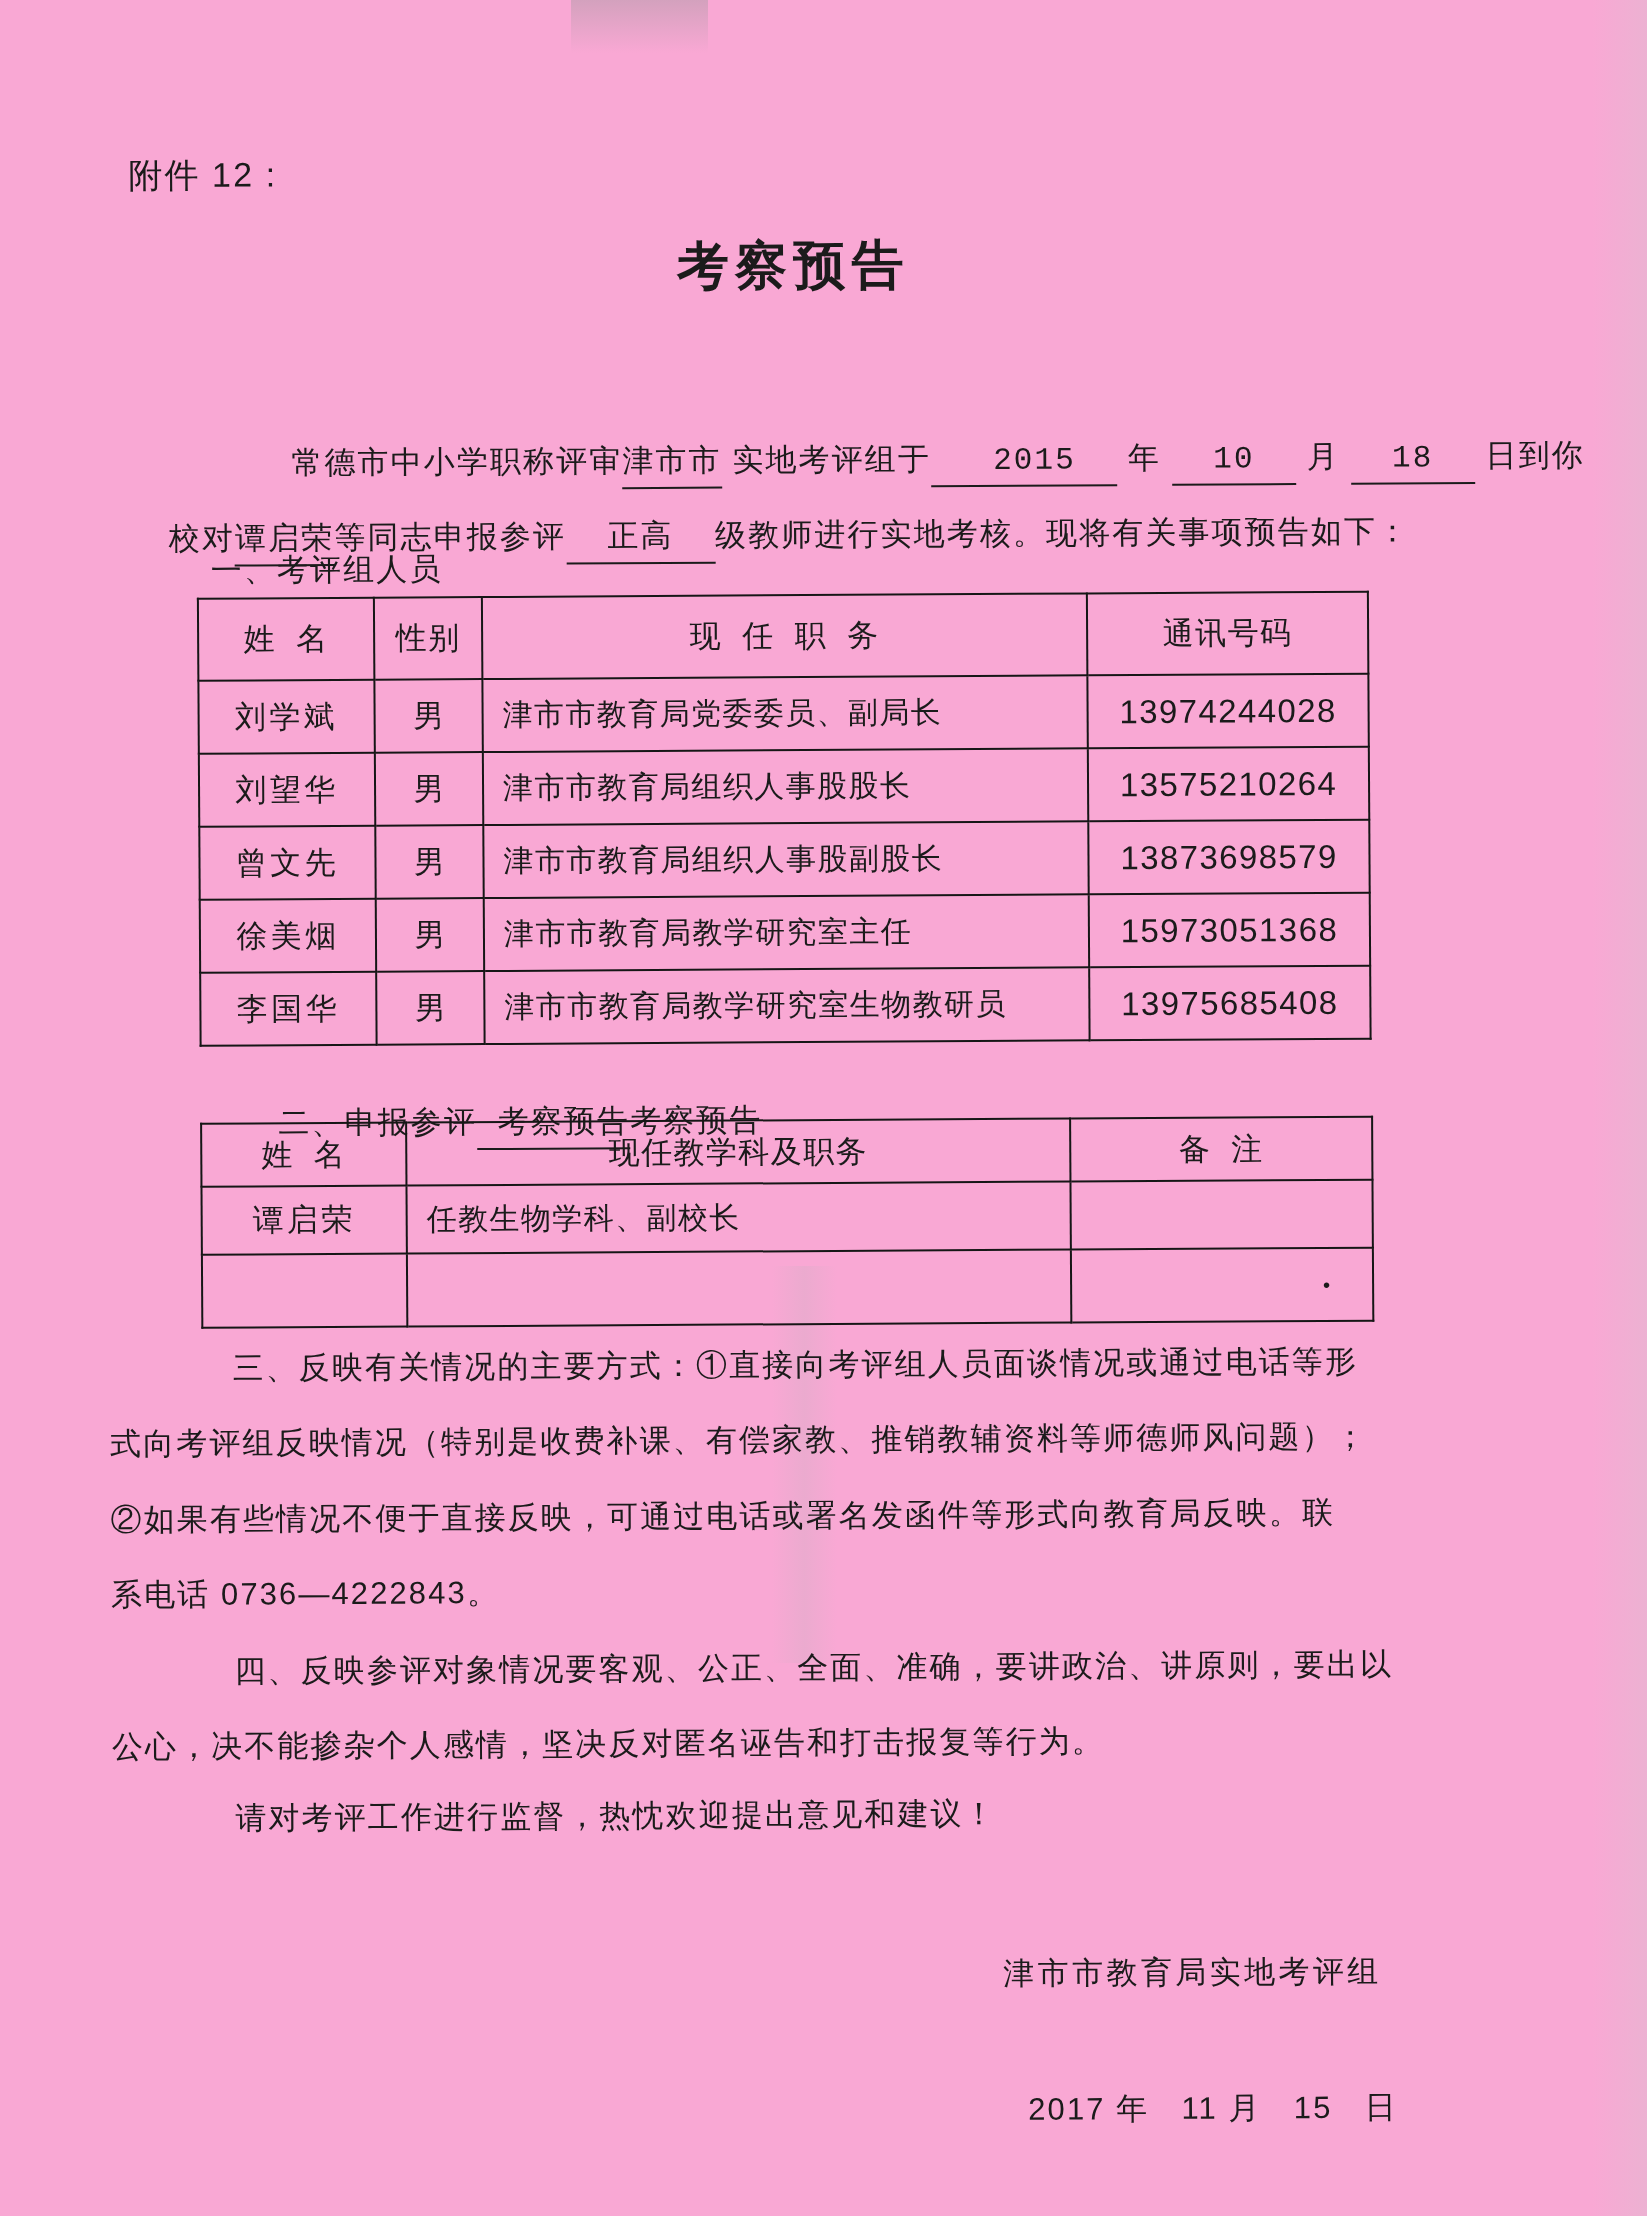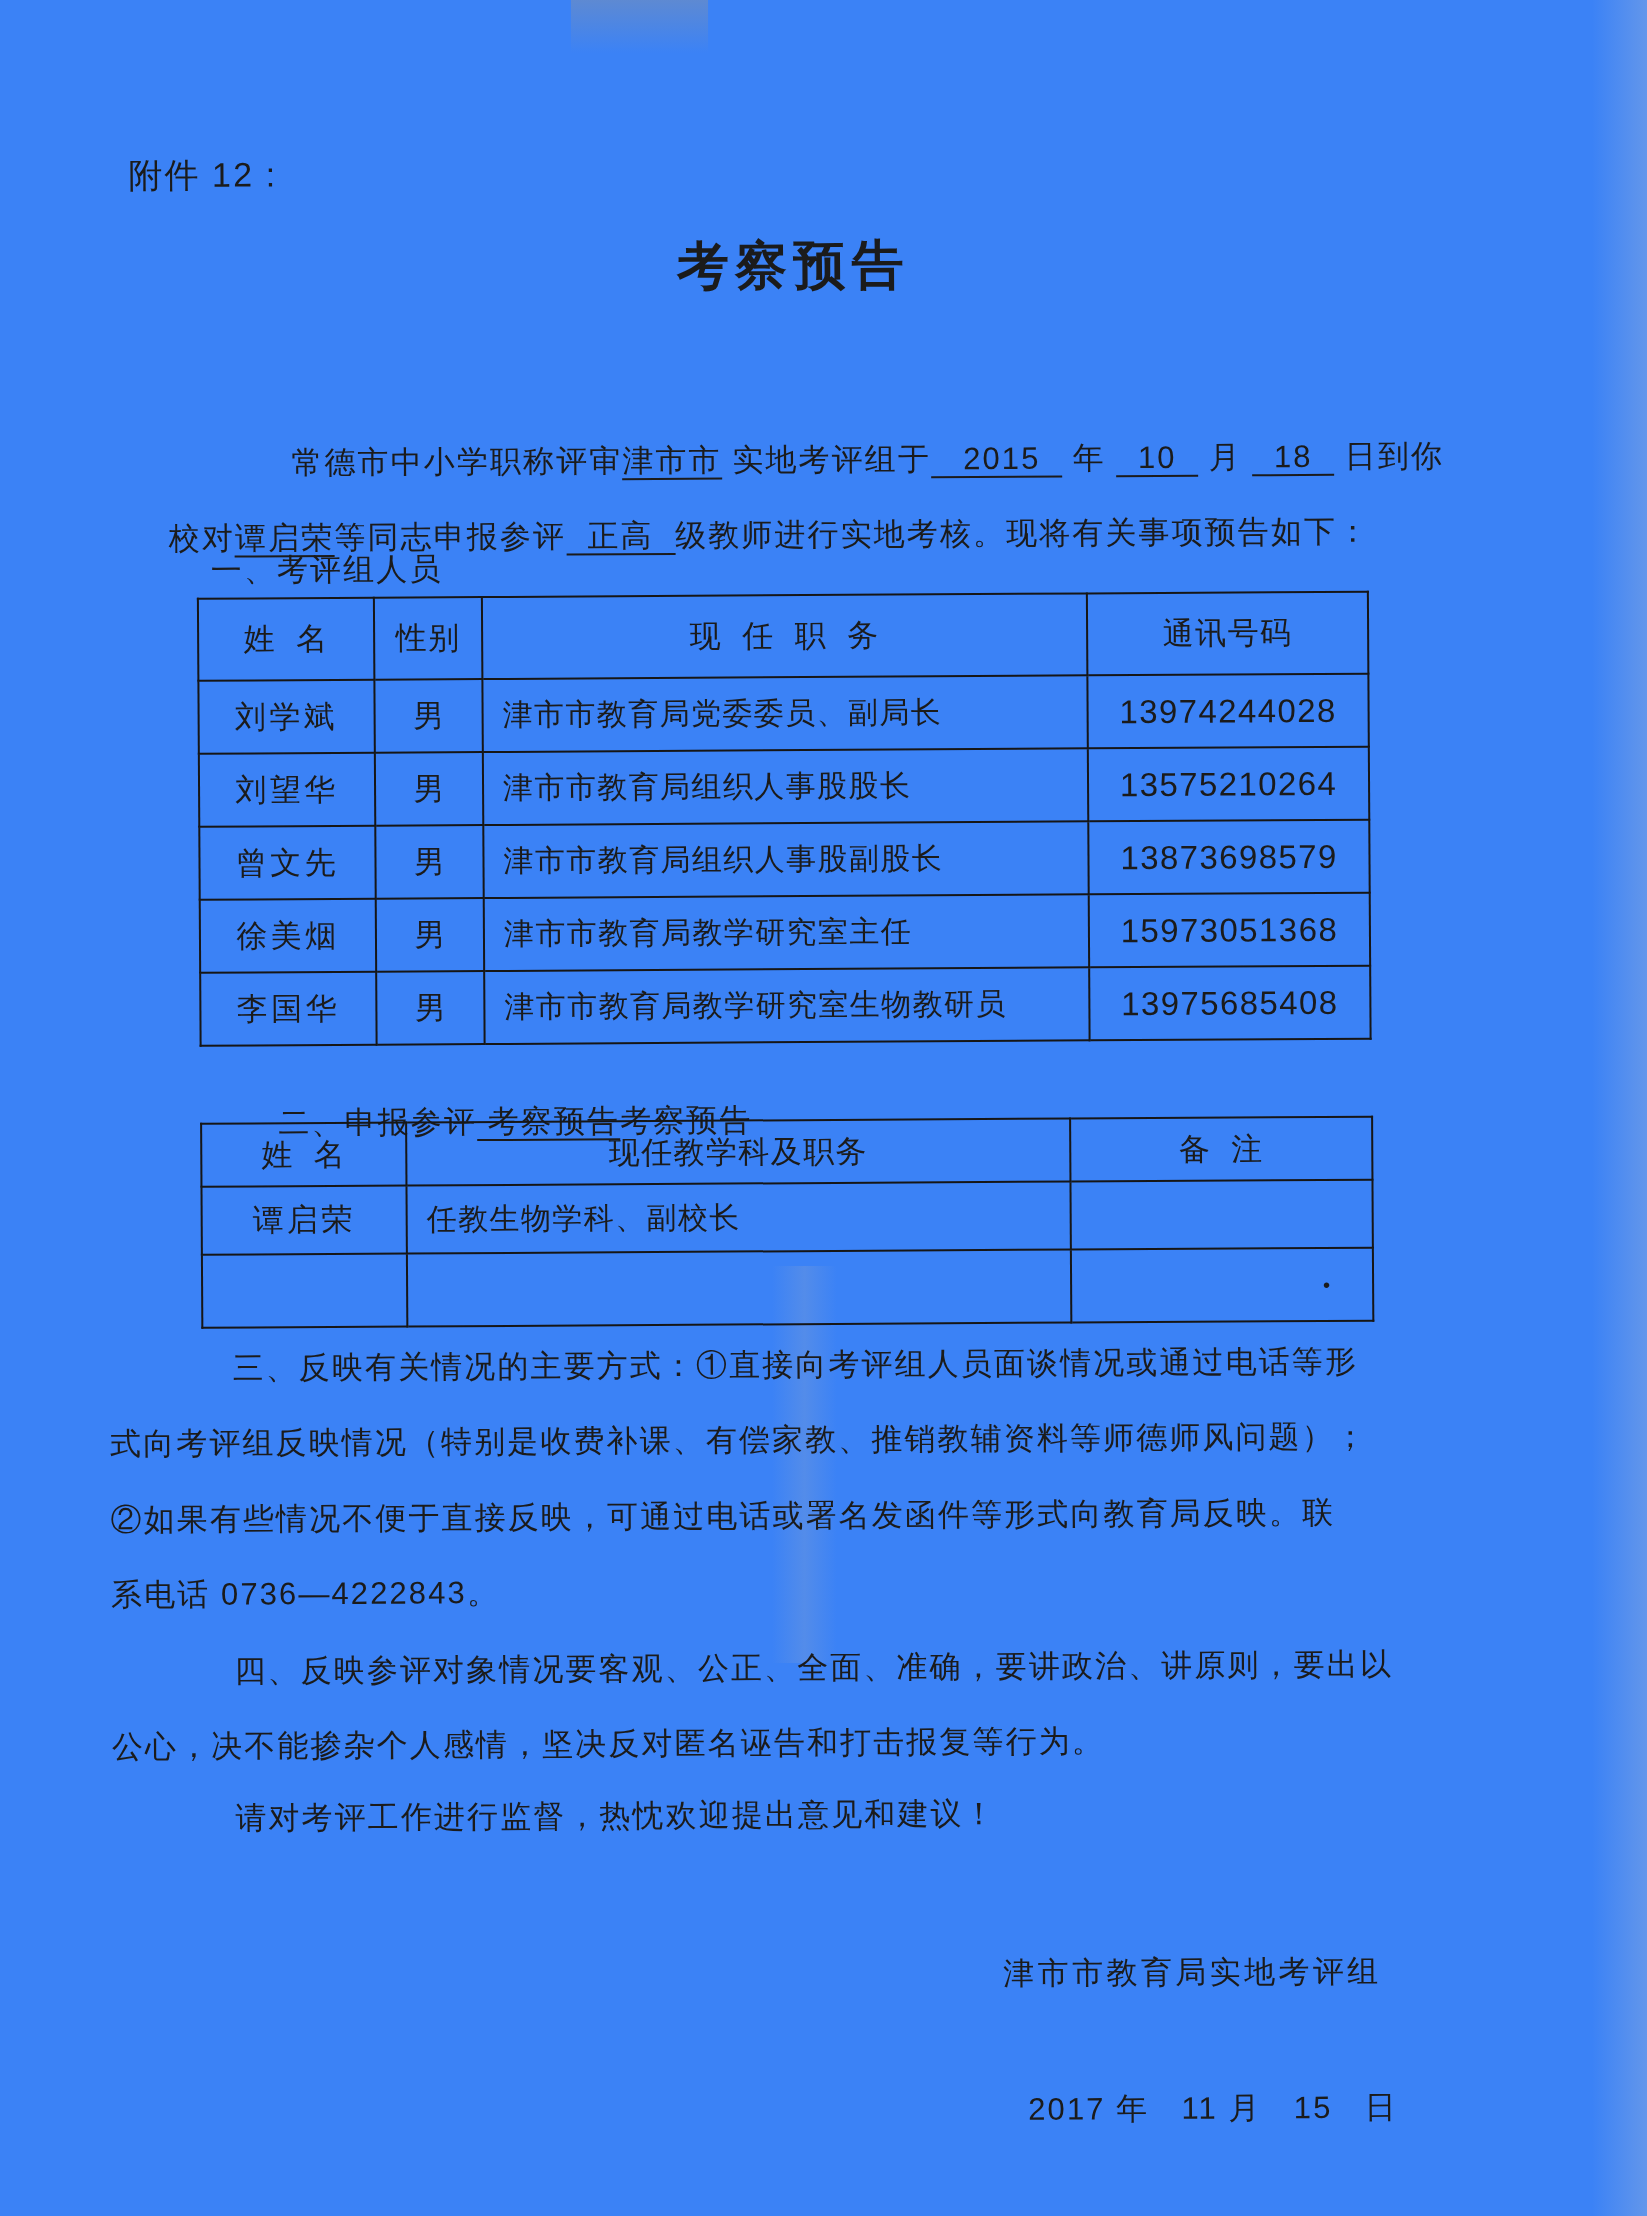--- a/index.html
+++ b/index.html
@@ -1,22 +1,22 @@
 <!DOCTYPE html>
 <html style="font-size:11px"><head>
 <meta charset="utf-8">
 <style>
   html,body{margin:0;padding:0;background:#e9e9e7;}
   #sheet{
-    position:relative;width:1647px;height:2216px;background:#3b82f6;
+    position:relative;width:1647px;height:2216px;background:#f9a8d4;
     overflow:hidden;font-family:"Liberation Sans",sans-serif;color:#1b1b1b;
   }
   .content{position:absolute;inset:0;transform:rotate(-0.35deg);transform-origin:821px 287px;}
   .tline{position:absolute;font-size:31px;letter-spacing:2.1px;white-space:pre;line-height:1.25;}
-  .u{border-bottom:2.1px solid #1b1b1b;padding-bottom:0;}
+  .u{border-bottom:2.1px solid #1b1b1b;padding-bottom:7px;font-family:Liberation Mono, monospace;}
   .attachment{position:absolute;left:129px;top:149px;font-size:34px;letter-spacing:2.1px;}
   .title{position:absolute;left:0;top:231px;width:1587px;text-align:center;
          font-size:52px;font-weight:bold;letter-spacing:6.2px;}
   .heading{position:absolute;font-size:31px;letter-spacing:2.1px;white-space:pre;}
 
   .tbl{position:absolute;border-collapse:collapse;table-layout:fixed;border:2.7px solid #161616;}
   .tbl th,.tbl td{border:2.1px solid #161616;font-weight:normal;overflow:hidden;}
   .tbl th{font-size:31px;letter-spacing:1.4px;text-align:center;white-space:pre;}
   .t1{left:195px;top:594px;width:1171px;}
   .t1 col.cA{width:176px}.t1 col.cB{width:108px}.t1 col.cC{width:605px}.t1 col.cD{width:281px}

